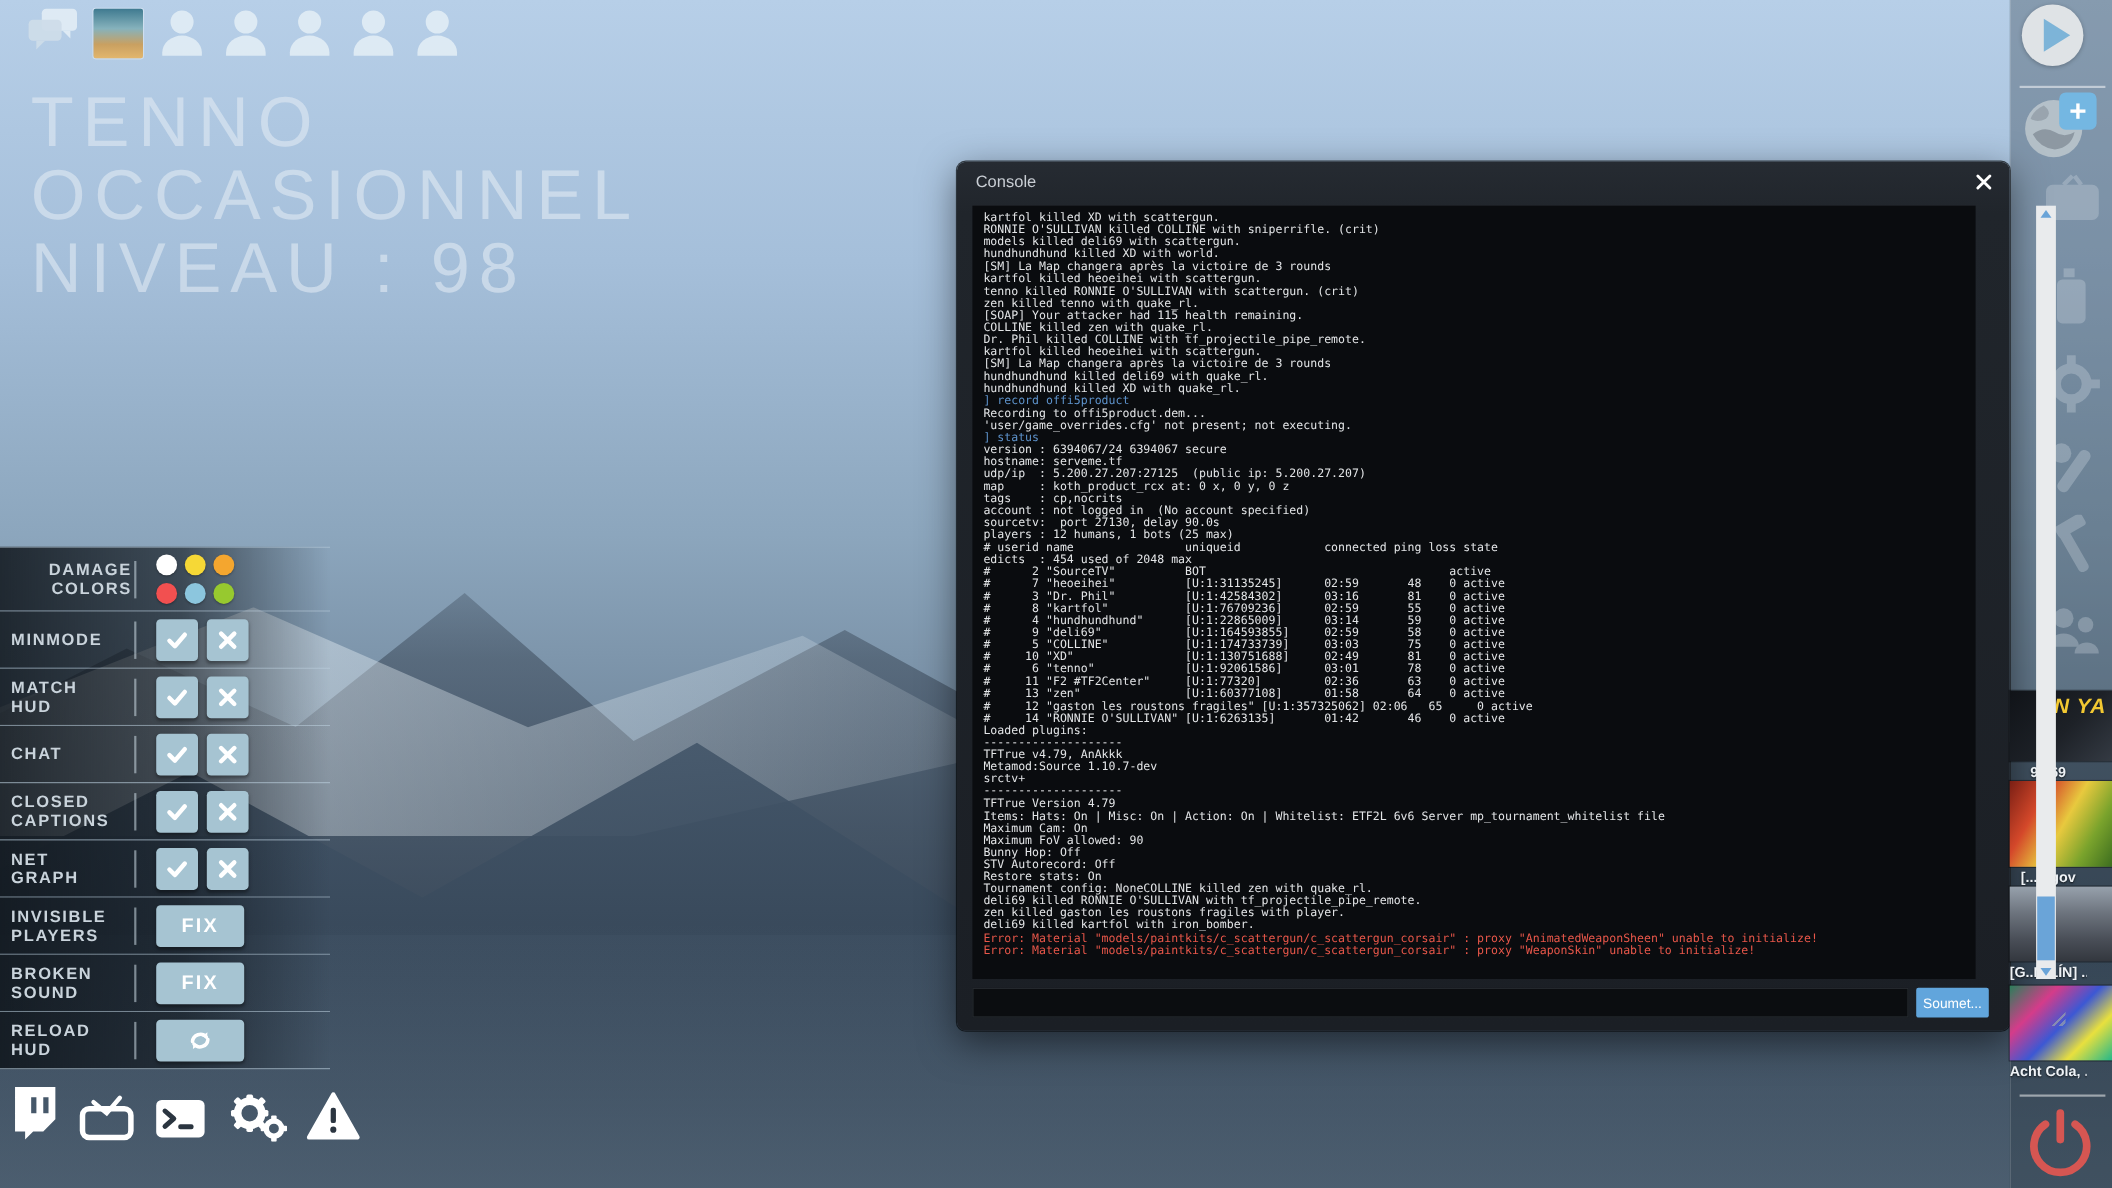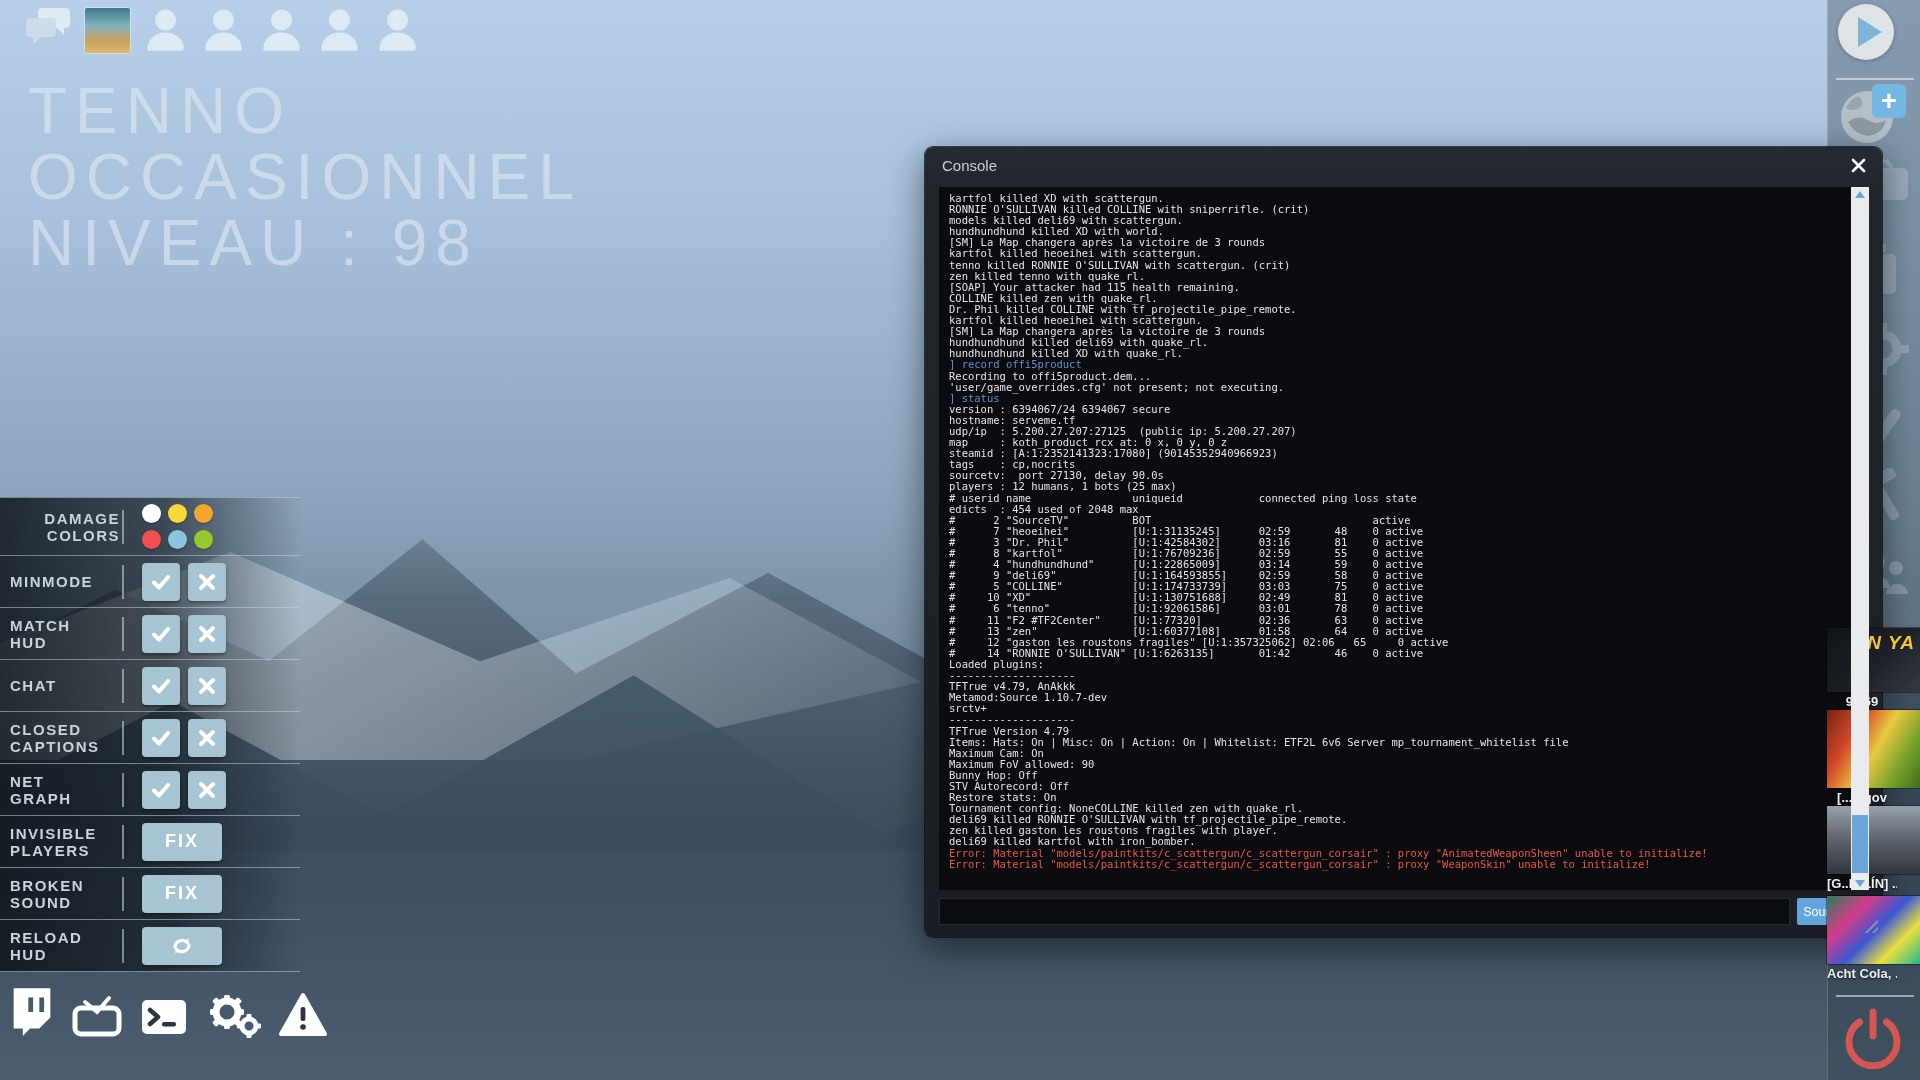--- a/index.html
+++ b/index.html
@@ -57,21 +57,21 @@
   .ftile .img{width:93px;box-shadow:0 0 0 1px rgba(0,0,0,.4);}
   .t1{background:linear-gradient(135deg,#101318 0%,#1d2127 55%,#343a43 100%);position:relative;}
   .t1 .yatext{position:absolute;right:5px;top:4px;color:#f2c country;color:#f2c832;font-size:19px;font-weight:bold;font-style:italic;letter-spacing:1px;}
   .t2{background:linear-gradient(120deg,#7a1f14 0%,#d4482a 28%,#e8c93e 52%,#7aa32c 76%,#3d6e1f 100%);}
   .t3{background:linear-gradient(180deg,#97a1ac 0%,#6d747e 35%,#4a4f58 70%,#33373e 100%);}
   .t4{background:linear-gradient(135deg,#2a7f5a 0%,#d43c8a 28%,#3c58d4 52%,#e8e03e 74%,#24b88a 100%);z-index:36;}
   .fcap{color:#eef2f6;font-size:13px;font-weight:bold;text-align:center;padding-top:2px;
     text-shadow:0 1px 2px rgba(0,0,0,.8);white-space:nowrap;overflow:hidden;}
   .power-btn{position:absolute;left:1842px;top:1008px;z-index:9;cursor:pointer;}
   
-  .console{position:absolute;left:925px;top:147px;width:957px;height:790px;z-index:30;
+  .console{position:absolute;left:870px;top:147px;width:957px;height:790px;z-index:30;
     background:linear-gradient(180deg,#262b32 0%,#20252b 6%,#1b1f25 100%);border-radius:8px;
     box-shadow:0 0 0 1px rgba(5,8,10,.7),0 10px 34px rgba(0,0,0,.5);}
   .ctitle{position:absolute;left:17px;top:10px;color:#c9ced4;font-size:15px;}
   .cclose{position:absolute;right:13px;top:7px;width:22px;height:22px;display:flex;align-items:center;justify-content:center;cursor:pointer;}
   .ctext{position:absolute;left:14px;top:40px;width:912px;height:703px;background:#0a0c0f;
     padding:6px 0 0 10px;box-sizing:border-box;overflow:hidden;}
   .cline{font-family:"DejaVu Sans Mono",monospace;font-size:10.5px;line-height:11.1px;color:#e3e5e7;white-space:pre;}
   .cline.cmd{color:#5e93cc;}
   .cline.err{color:#e8574a;}
   .cinput{position:absolute;left:14px;top:751px;width:851px;height:27px;background:#0b0d10;
@@ -444,22 +444,22 @@
         <div class="cline">hundhundhund killed deli69 with quake_rl.</div>
         <div class="cline">hundhundhund killed XD with quake_rl.</div>
         <div class="cline cmd">] record offi5product</div>
         <div class="cline">Recording to offi5product.dem...</div>
         <div class="cline">'user/game_overrides.cfg' not present; not executing.</div>
         <div class="cline cmd">] status</div>
         <div class="cline">version : 6394067/24 6394067 secure</div>
         <div class="cline">hostname: serveme.tf</div>
         <div class="cline">udp/ip  : 5.200.27.207:27125  (public ip: 5.200.27.207)</div>
         <div class="cline">map     : koth_product_rcx at: 0 x, 0 y, 0 z</div>
-        <div class="cline">steamid : [A:1:2352141323:17080] (90145352940966923)</div>
         <div class="cline">tags    : cp,nocrits</div>
+        <div class="cline">account : not logged in  (No account specified)</div>
         <div class="cline">sourcetv:  port 27130, delay 90.0s</div>
         <div class="cline">players : 12 humans, 1 bots (25 max)</div>
         <div class="cline"># userid name                uniqueid            connected ping loss state</div>
         <div class="cline">edicts  : 454 used of 2048 max</div>
         <div class="cline">#      2 "SourceTV"          BOT                                   active</div>
         <div class="cline">#      7 "heoeihei"          [U:1:31135245]      02:59       48    0 active</div>
         <div class="cline">#      3 "Dr. Phil"          [U:1:42584302]      03:16       81    0 active</div>
         <div class="cline">#      8 "kartfol"           [U:1:76709236]      02:59       55    0 active</div>
         <div class="cline">#      4 "hundhundhund"      [U:1:22865009]      03:14       59    0 active</div>
         <div class="cline">#      9 "deli69"            [U:1:164593855]     02:59       58    0 active</div>

